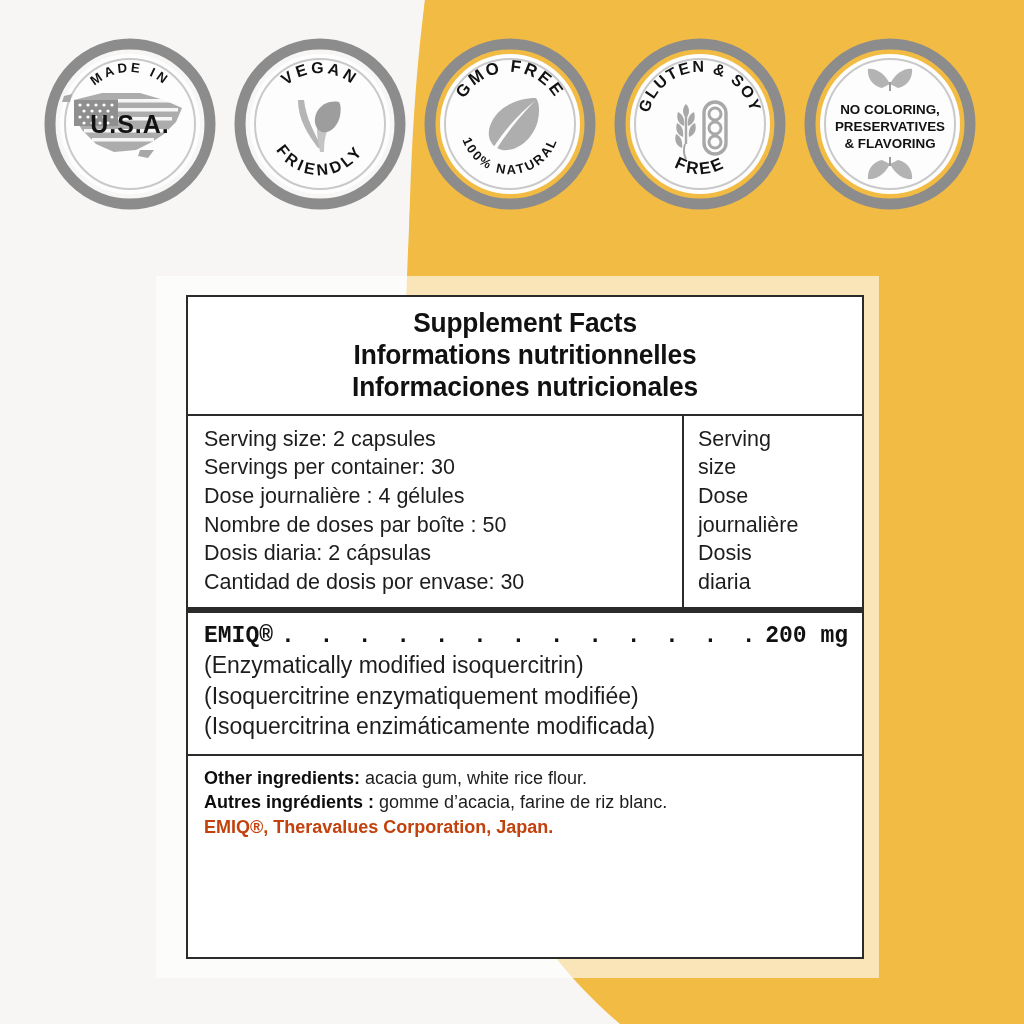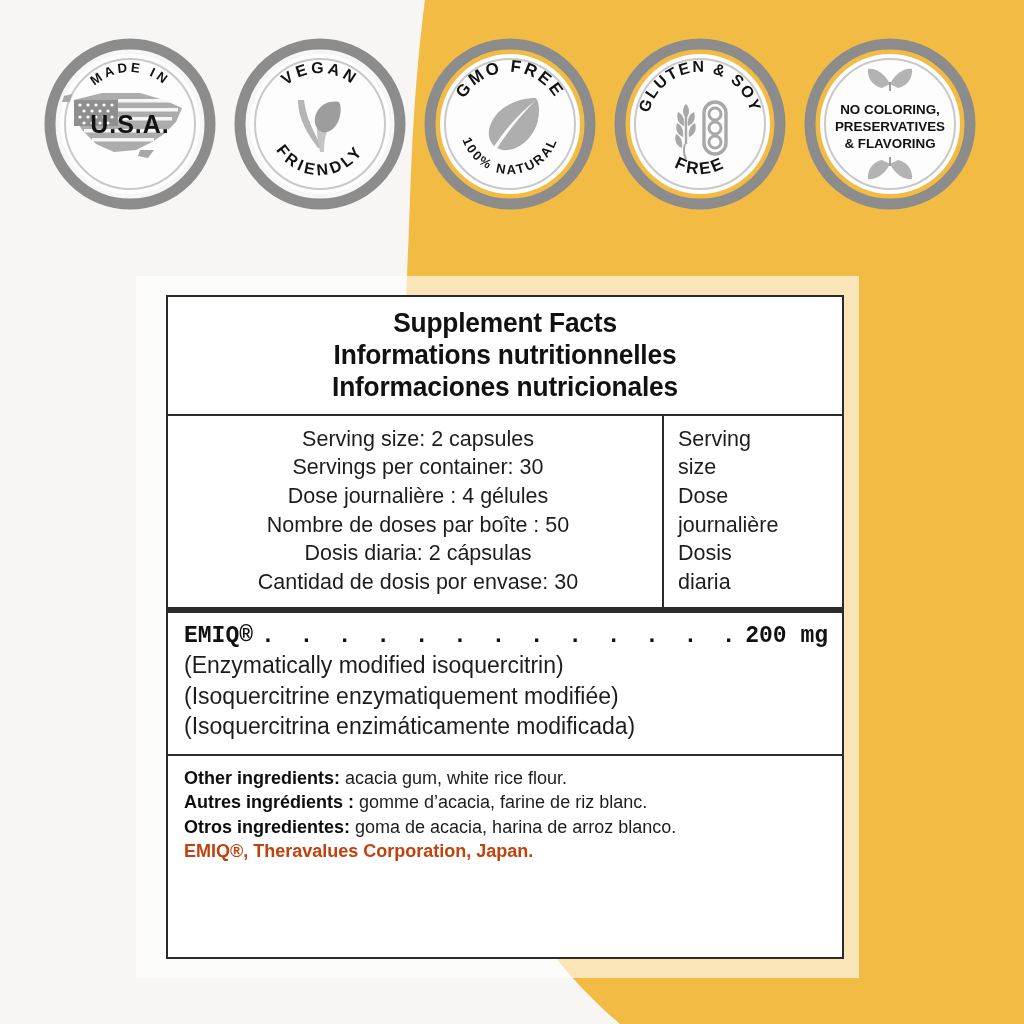--- a/index.html
+++ b/index.html
@@ -42,21 +42,21 @@
     width: 172px;
     height: 172px;
     margin-right: 18px;
     flex: 0 0 auto;
   }
   .badge svg { display: block; }
 
   
   #facts-panel {
     position: absolute;
-    left: 136px;
+    left: 156px;
     top: 276px;
     width: 723px;
     height: 702px;
     background: rgba(255,255,255,0.62);
     z-index: 4;
     box-sizing: border-box;
   }
   #facts-table {
     position: absolute;
     left: 30px;
@@ -89,21 +89,20 @@
   .fact-title.t3 { font-size: 28px; }
 
   .serving-block {
     display: flex;
     border-bottom: 6px solid #2b2b2b;
   }
   .serving-left {
     flex: 1 1 auto;
     padding: 9px 10px 2px 16px;
     border-right: 2px solid #2b2b2b;
-    text-align: center;
   }
   .serving-right {
     flex: 0 0 178px;
     padding: 9px 8px 10px 14px;
     box-sizing: border-box;
   }
   .serving-line {
     font-size: 21.5px;
     color: #1d1d1d;
     line-height: 1.335;
@@ -352,20 +351,17 @@
       <div class="amount-sub">(Isoquercitrina enzimáticamente modificada)</div>
     </div>
 
     <div class="other-block">
       <div class="other-line">
         <b>Other ingredients:</b><span> acacia gum, white rice flour.</span>
       </div>
       <div class="other-line">
         <b>Autres ingrédients :</b><span> gomme d’acacia, farine de riz blanc.</span>
       </div>
-      <div class="other-line">
-        <b>Otros ingredientes:</b><span> goma de acacia, harina de arroz blanco.</span>
-      </div>
       <div class="other-line all-bold">EMIQ®, Theravalues Corporation, Japan.</div>
     </div>
 
   </div>
 </div>
 
 </body></html>

